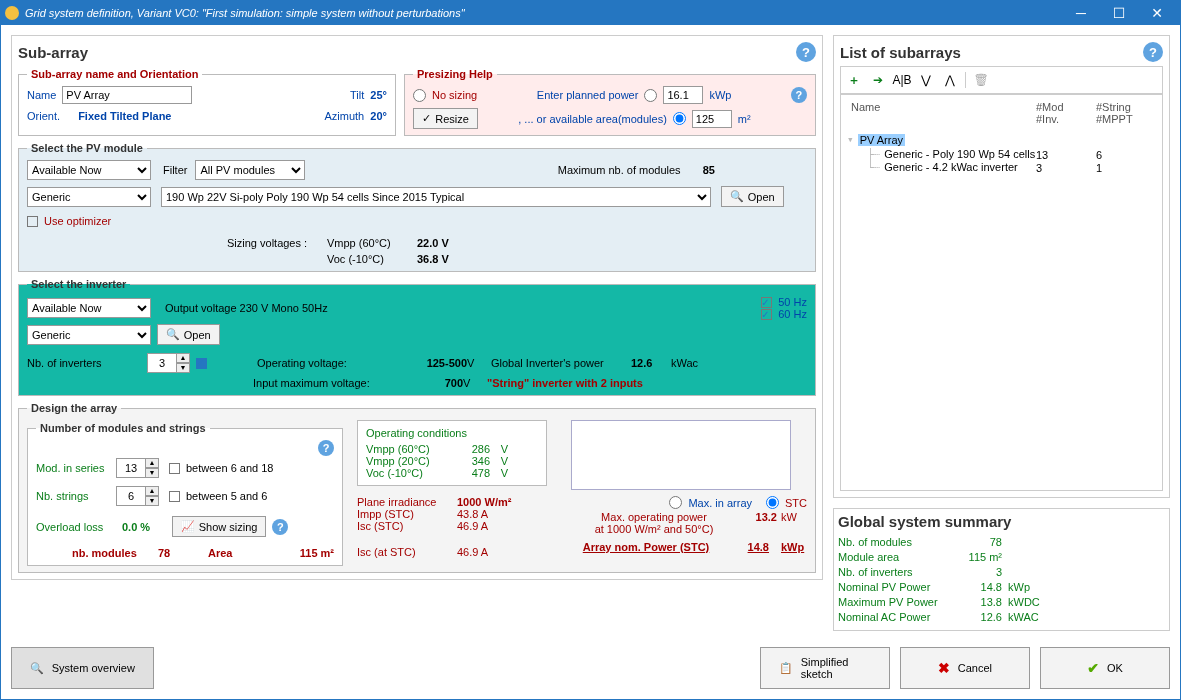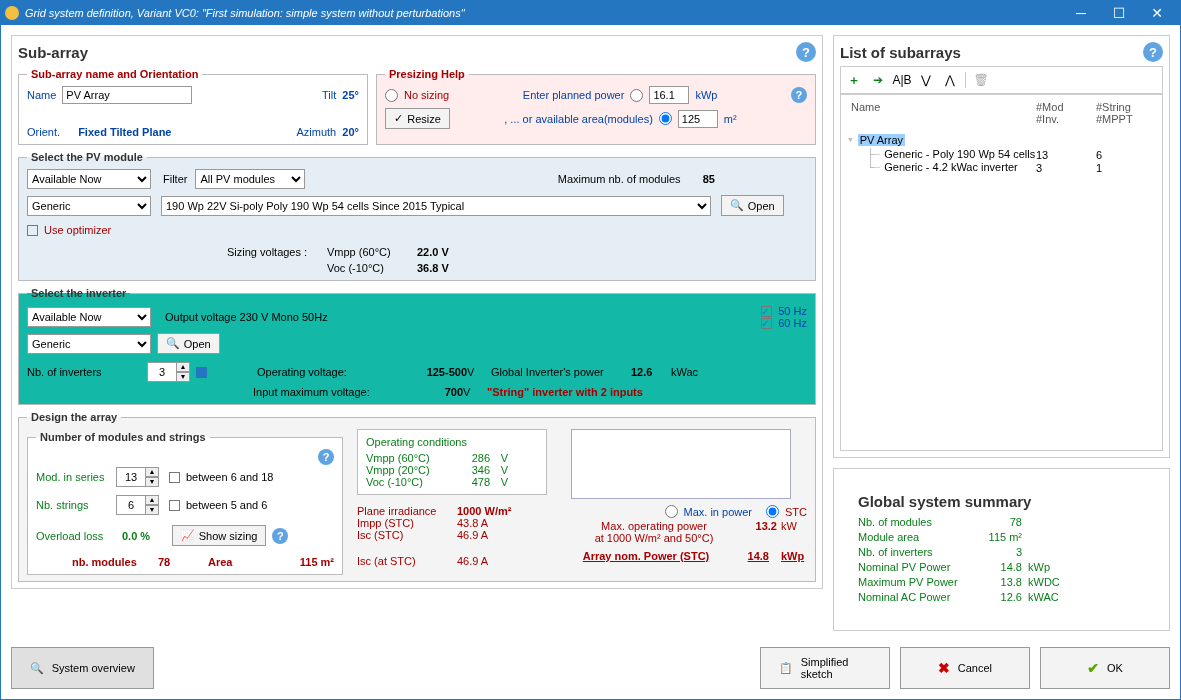--- a/index.html
+++ b/index.html
@@ -26,37 +26,37 @@
 .btn { border: 1px solid #999; background: #f3f3f3; padding: 3px 8px; display: inline-flex; align-items: center; gap: 4px; cursor: pointer; }
 .blue-t { color: #0044aa; }
 .red-t { color: #a30000; }
 .green-t { color: #0a7e1a; }
 .bold { font-weight: bold; }
 .presizing { background: #ffecec; }
 .pvbox { background: #e4eef4; }
 .invbox { background: #14b8a6; }
 .designbox { background: #f4f4f4; }
 .subarray-top { display: flex; gap: 8px; }
-.orient-box { width: 350px; }
+.orient-box { width: 378px; }
 .presize-box { flex: 1; }
 .mirror-chk { display: inline-block; width: 11px; height: 11px; border: 1px solid #777; }
 .mirror-chk.checked::after { content: "✓"; display: block; font-size: 10px; line-height: 9px; color: #2576c1; margin-left: -1px; }
 
 .toolbar { border: 1px solid #ccc; padding: 4px; display: flex; gap: 6px; align-items: center; }
 .tool-btn { width: 18px; height: 18px; display: inline-flex; align-items: center; justify-content: center; border: 1px solid transparent; cursor: pointer; font-size: 12px; }
 .tool-sep { width: 1px; height: 16px; background: #ccc; }
 .subtree { border: 1px solid #ccc; flex: 1; padding: 6px; }
 .subtree-hdr { display: flex; color: #555; margin-bottom: 8px; }
 .subtree-col0 { flex: 1; padding-left: 4px; }
 .subtree-col1 { width: 60px; }
 .subtree-col2 { width: 60px; }
 .subtree-item { display: flex; align-items: center; }
 .tree-line { color: #bbb; font-family: monospace; margin-right: 4px; }
 .highlight { background: #9acfff; padding: 0 2px; }
-.summary { border: 1px solid #ccc; padding: 24px; }
+.summary { border: 1px solid #ccc; padding: 4px; }
 .summary-row { display: flex; margin: 3px 0; }
 .summary-label { width: 130px; }
 .summary-val { width: 40px; text-align: right; padding-right: 6px; }
 .summary-unit { }
 
 .footer { display: flex; padding: 6px 10px 10px; gap: 10px; }
 .bigbtn { border: 1px solid #999; background: #f3f3f3; padding: 8px 18px; display: inline-flex; align-items: center; gap: 8px; cursor: pointer; }
 .bigbtn.pressed { background: #e0e0e0; }
 
 .module-line select { margin-right: 4px; }
@@ -96,21 +96,21 @@
             <legend class="red">Sub-array name and Orientation</legend>
             <div class="row" style="justify-content:space-between;">
               <div class="row">
                 <span class="blue-t">Name</span>
                 <input type="text" style="width: 130px;" value="PV Array">
               </div>
               <div style="text-align:right;">
                 <div><span class="blue-t">Tilt</span>&nbsp;&nbsp;<span class="bold blue-t">25°</span></div>
               </div>
             </div>
-            <div class="row" style="justify-content:space-between;margin-top:22px;">
+            <div class="row" style="justify-content:space-between;margin-top:6px;">
               <div class="row">
                 <span class="blue-t">Orient.</span>&nbsp;&nbsp;
                 <span class="bold blue-t">Fixed Tilted Plane</span>
               </div>
               <div><span class="blue-t">Azimuth</span>&nbsp;&nbsp;<span class="bold blue-t">20°</span></div>
             </div>
           </fieldset>
           <fieldset class="presize-box presizing">
             <legend class="red">Presizing Help</legend>
             <div class="row" style="justify-content:space-between;">
@@ -312,21 +312,21 @@
               <div class="row red-t" style="gap:0;margin-top:14px;">
                   <span style="width:100px">Isc (at STC)</span>
                   <span>46.9 A</span>
                 </div>
             </div>
             <div class="design-col3">
               <div class="blue-outline-box"></div>
               <div class="row" style="margin-top:6px;justify-content:flex-end;gap:14px;">
                 <label class="row blue-t">
                     <input type="radio" name="stcr" style=""> 
-                    <span>Max. in power</span>
+                    <span>Max. in array</span>
                   </label>
                 <label class="row red-t">
                     <input type="radio" name="stcr" checked="" style=""> 
                     <span>STC</span>
                   </label>
               </div>
               <div class="row red-t" style="gap:0;margin-top:2px;">
                 <span style="flex:1;text-align:center">Max. operating power</span>
                 <span class="bold" style="width:40px;text-align:right">13.2</span>
                 <span style="width:30px;padding-left:4px">kW</span>

